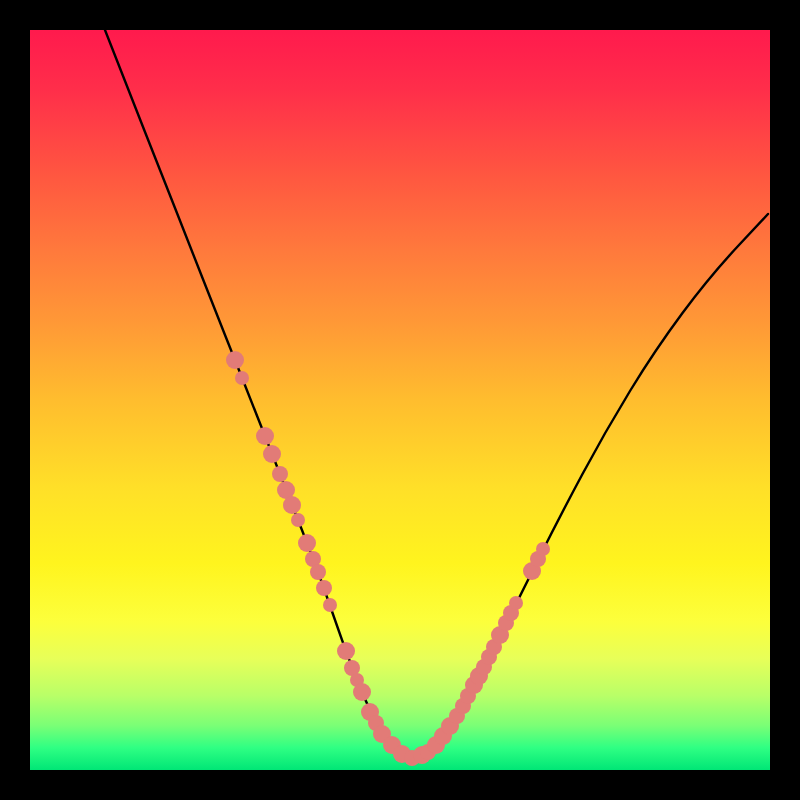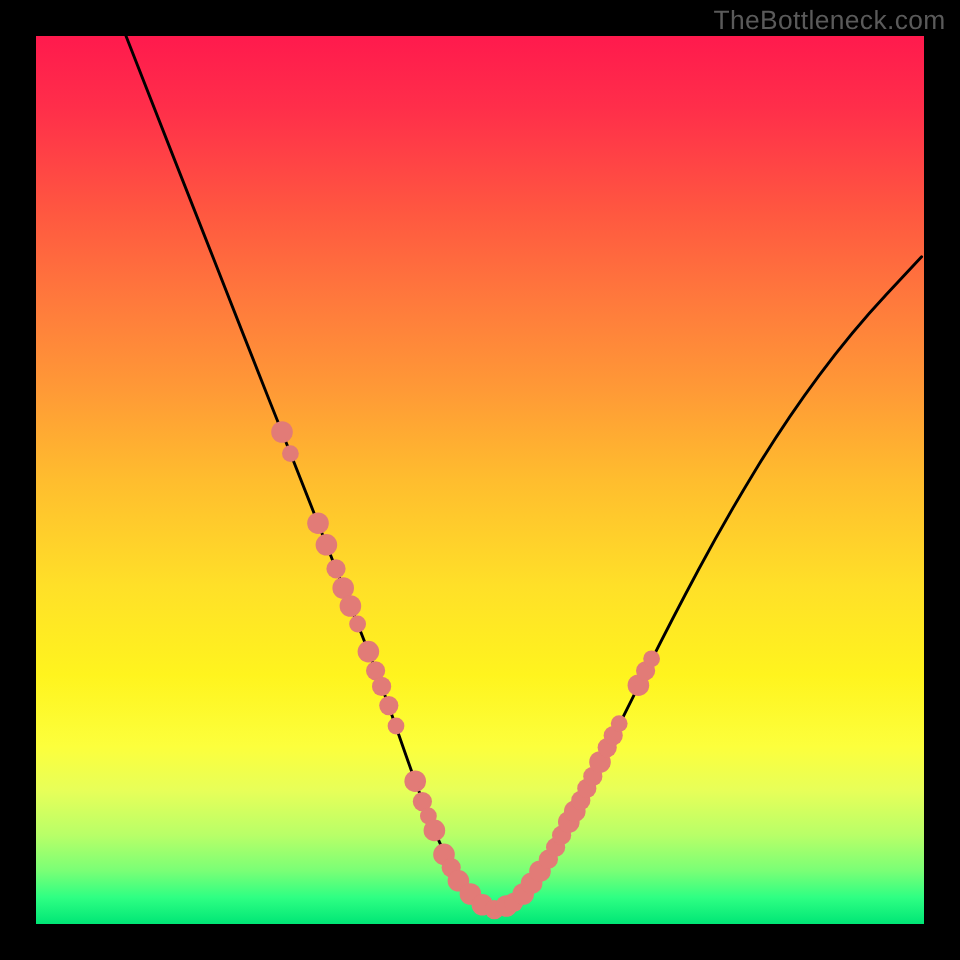--- a/index.html
+++ b/index.html
@@ -60,21 +60,20 @@
     height: 740px;
   }
   .dot {
     fill: #e27b77;
   }
 </style>
 </head>
 <body>
 
 <div class="frame">
-  <div class="watermark">TheBottleneck.com</div>
   <div class="plot">
     <svg class="curve" viewBox="0 0 740 740" preserveAspectRatio="none">
       <path id="curve-path" fill="none" stroke="#000" stroke-width="2.4" stroke-linecap="round" d="M 75 0 Q 100 64 115 102 Q 130 140 145 178 Q 160 216 172.5 248 Q 185 280 195 305 Q 205 330 212.5 349 Q 220 368 227.5 387 Q 235 406 242.5 425 Q 250 444 256 459.5 Q 262 475 267 487.5 Q 272 500 277 513 Q 282 526 286.5 538 Q 291 550 294.5 560 Q 298 570 301.5 580 Q 305 590 308.5 600 Q 312 610 316 621 Q 320 632 327.5 651 Q 335 670 342.5 685 Q 350 700 357.5 709 Q 365 718 372.5 723 Q 380 728 390 724 Q 400 720 412.5 705 Q 425 690 440 663 Q 455 636 472.5 601 Q 490 566 510 526 Q 530 486 552.5 444 Q 575 402 600 361 Q 625 320 652.5 283 Q 680 246 709 215 T 738 184"></path>
       <g id="dots">
           <circle cx="205" cy="330" r="9" class="dot"></circle>
           <circle cx="212" cy="348" r="7" class="dot"></circle>
           <circle cx="235" cy="406" r="9" class="dot"></circle>
           <circle cx="242" cy="424" r="9" class="dot"></circle>
           <circle cx="250" cy="444" r="8" class="dot"></circle>
           <circle cx="256" cy="460" r="9" class="dot"></circle>

